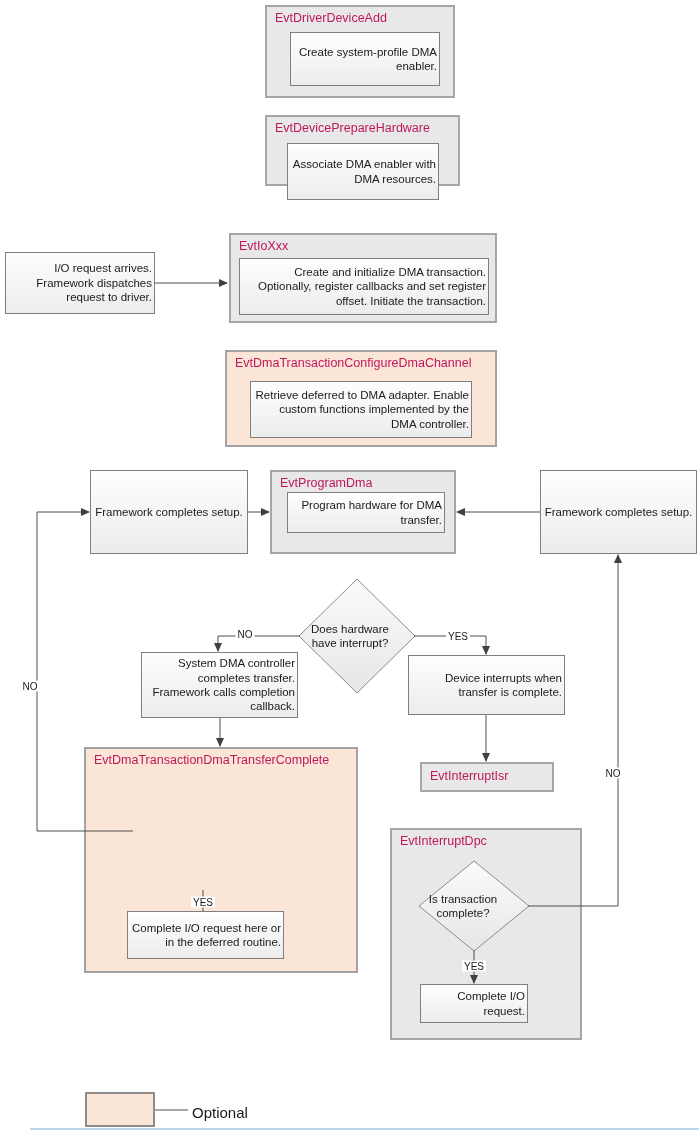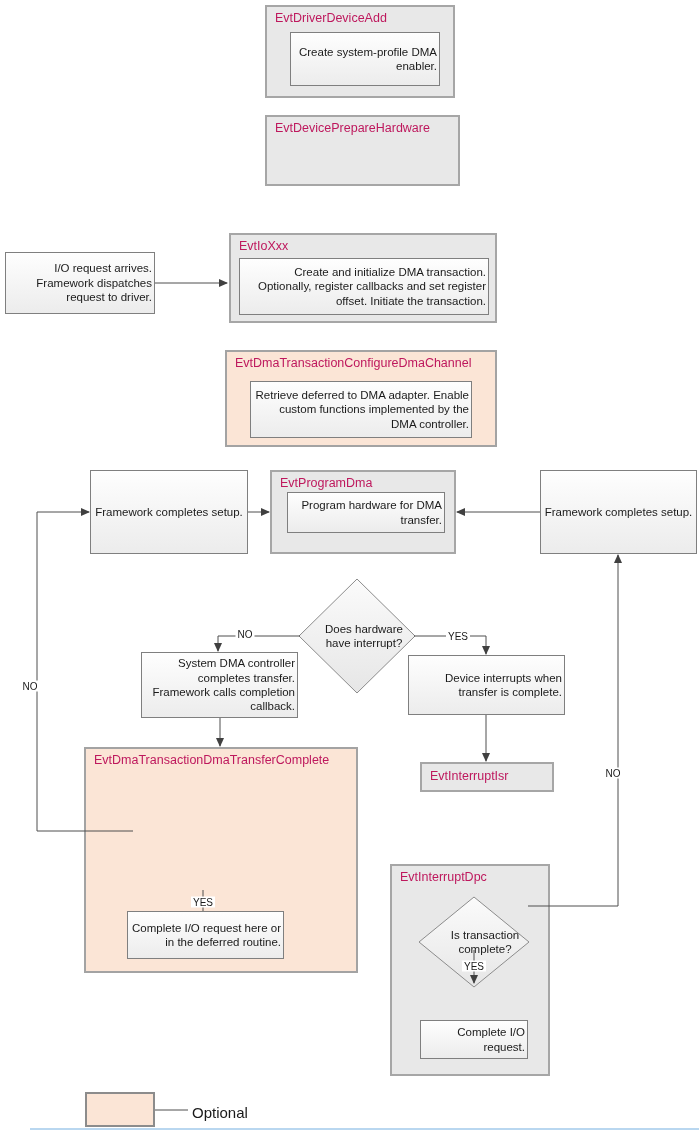--- a/index.html
+++ b/index.html
@@ -6,21 +6,21 @@
   html,body{background:#fff}
   body{font-family:"Liberation Sans",sans-serif;color:#1a1a1a}
   #canvas{position:relative;width:699px;height:1130px;background:#fff;overflow:hidden}
   .abs{position:absolute}
   .container{background:var(--callback-fill,#e8e8e8);border:2px solid #a6a6a6}
   .container.optional{background:var(--optional-fill,#fbe5d6);border-color:#a3a3a3}
   .ctitle{font-size:12.5px;color:#be185d;padding:4px 0 0 8px;white-space:nowrap}
   .box{background:linear-gradient(#fefefe,#ececec);border:1px solid #7f7f7f;
        display:flex;align-items:center;justify-content:center;text-align:right;
        font-size:11.5px;line-height:1.26;padding:2px}
-  .diamond{display:flex;align-items:center;justify-content:flex-end;text-align:center}
+  .diamond{display:flex;align-items:center;justify-content:flex-start;text-align:center}
   .diamond svg{position:absolute;left:0;top:0}
   .dtext{position:relative;font-size:11.5px;line-height:1.26;z-index:1}
   .lbl{position:absolute;transform:translate(-50%,-50%);font-size:10px;background:#fff;
        padding:0 2px;z-index:6;white-space:nowrap}
   #overlay{position:absolute;left:0;top:0;z-index:5;pointer-events:none}
   .legend-swatch{background:var(--optional-fill,#fbe5d6);border:2px solid #8c8c8c}
   .legend-text{font-size:15px}
   .window-edge{background:#b9d7f0}
 </style>
 </head>
@@ -56,20 +56,23 @@
 
   <div class="abs container" style="left:265px;top:5px;width:190px;height:93px">
     <div class="ctitle">EvtDriverDeviceAdd</div>
     <div class="abs box" style="left:23px;top:25px;width:150px;height:54px">
       <span>Create system-profile DMA enabler.</span>
     </div>
   </div>
 
   <div class="abs container" style="left:265px;top:115px;width:195px;height:71px">
     <div class="ctitle">EvtDevicePrepareHardware</div>
+    <div class="abs box" style="left:20px;top:26px;width:152px;height:57px">
+      <span>Associate DMA enabler with DMA resources.</span>
+    </div>
   </div>
 
   <div class="abs box" style="left:5px;top:252px;width:150px;height:62px">
     <span>I/O request arrives. Framework dispatches request to driver.</span>
   </div>
 
   <div class="abs container" style="left:229px;top:233px;width:268px;height:90px">
     <div class="ctitle">EvtIoXxx</div>
     <div class="abs box" style="left:8px;top:23px;width:250px;height:57px">
       <span>Create and initialize DMA transaction. Optionally, register callbacks and set register offset. Initiate the transaction.</span>
@@ -117,21 +120,21 @@
     <div class="ctitle" style="padding-top:5px">EvtInterruptIsr</div>
   </div>
 
   <div class="abs container optional" style="left:84px;top:747px;width:274px;height:226px">
     <div class="ctitle">EvtDmaTransactionDmaTransferComplete</div>
     <div class="abs box" style="left:41px;top:162px;width:157px;height:48px">
       <span>Complete I/O request here or in the deferred routine.</span>
     </div>
   </div>
 
-  <div class="abs container" style="left:390px;top:864px;width:160px;height:212px">
+  <div class="abs container" style="left:390px;top:828px;width:192px;height:212px">
     <div class="ctitle">EvtInterruptDpc</div>
     <div class="abs diamond" style="left:26px;top:30px;width:112px;height:92px">
       <svg width="112" height="92">
         <polygon points="56,1 111,46 56,91 1,46" fill="url(#diagrad)" stroke="#8c8c8c" stroke-width="1"></polygon>
       </svg>
       <div class="dtext" style="width:90px">Is transaction complete?</div>
     </div>
     <div class="abs box" style="left:28px;top:154px;width:108px;height:39px">
       <span>Complete I/O request.</span>
     </div>

